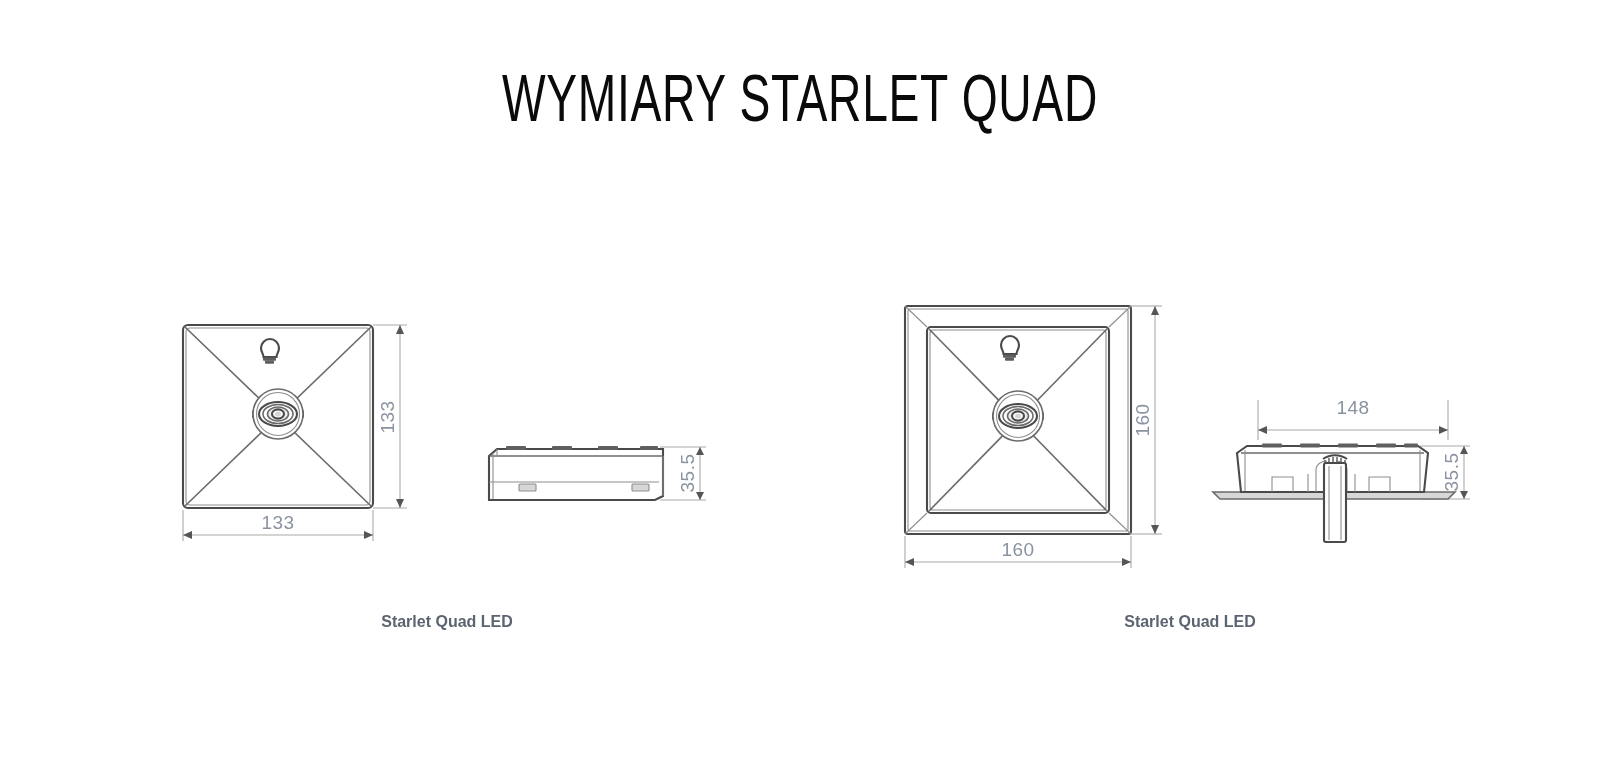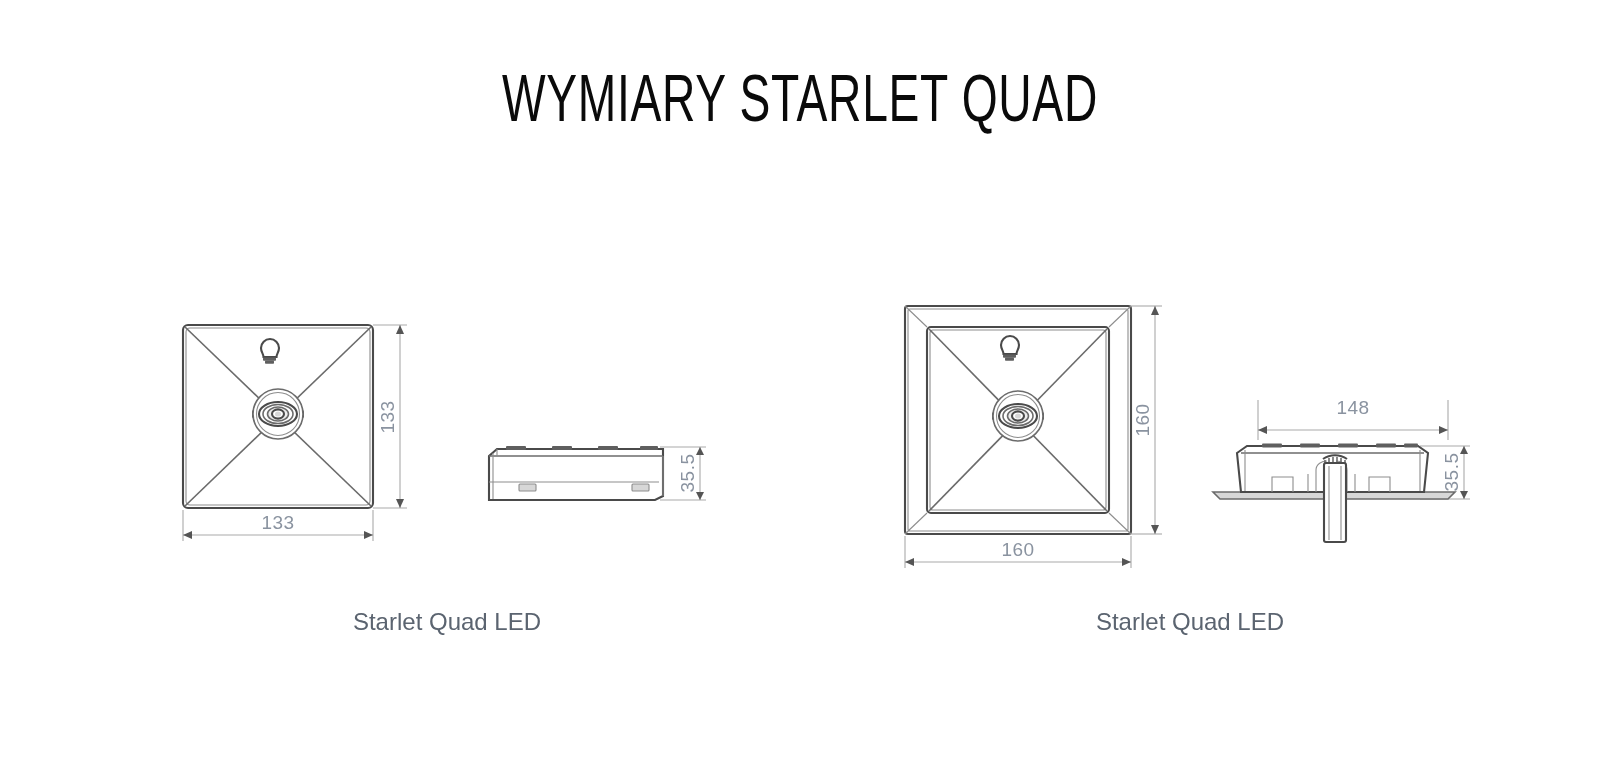--- a/index.html
+++ b/index.html
@@ -34,24 +34,25 @@
     color: #0a0a0a;
     font-weight: 400;
     transform: scaleX(0.70);
     transform-origin: 50% 50%;
     white-space: nowrap;
   }
   .caption {
     position: absolute;
     text-align: center;
     font-family: "Liberation Sans", sans-serif;
-    font-size: 24px;
+    font-size: 16px;
     line-height: 32px;
     color: #5b6470;
     white-space: nowrap;
+    font-weight: bold;
   }
   #caption-left  { left: 247px; top: 606px; width: 400px; }
   #caption-right { left: 990px; top: 606px; width: 400px; }
 
   svg { position: absolute; left: 0; top: 0; overflow: visible; }
   .ln   { fill: none; stroke: #6b6b6b; stroke-width: 1.6; }
   .ln-d { fill: none; stroke: #4a4a4a; stroke-width: 2.1; }
   .ln-t { fill: none; stroke: #8d8d8d; stroke-width: 1.1; }
   .dim  { fill: none; stroke: #a9a9a9; stroke-width: 1.1; }
   .dimarrow { fill: #555555; }

